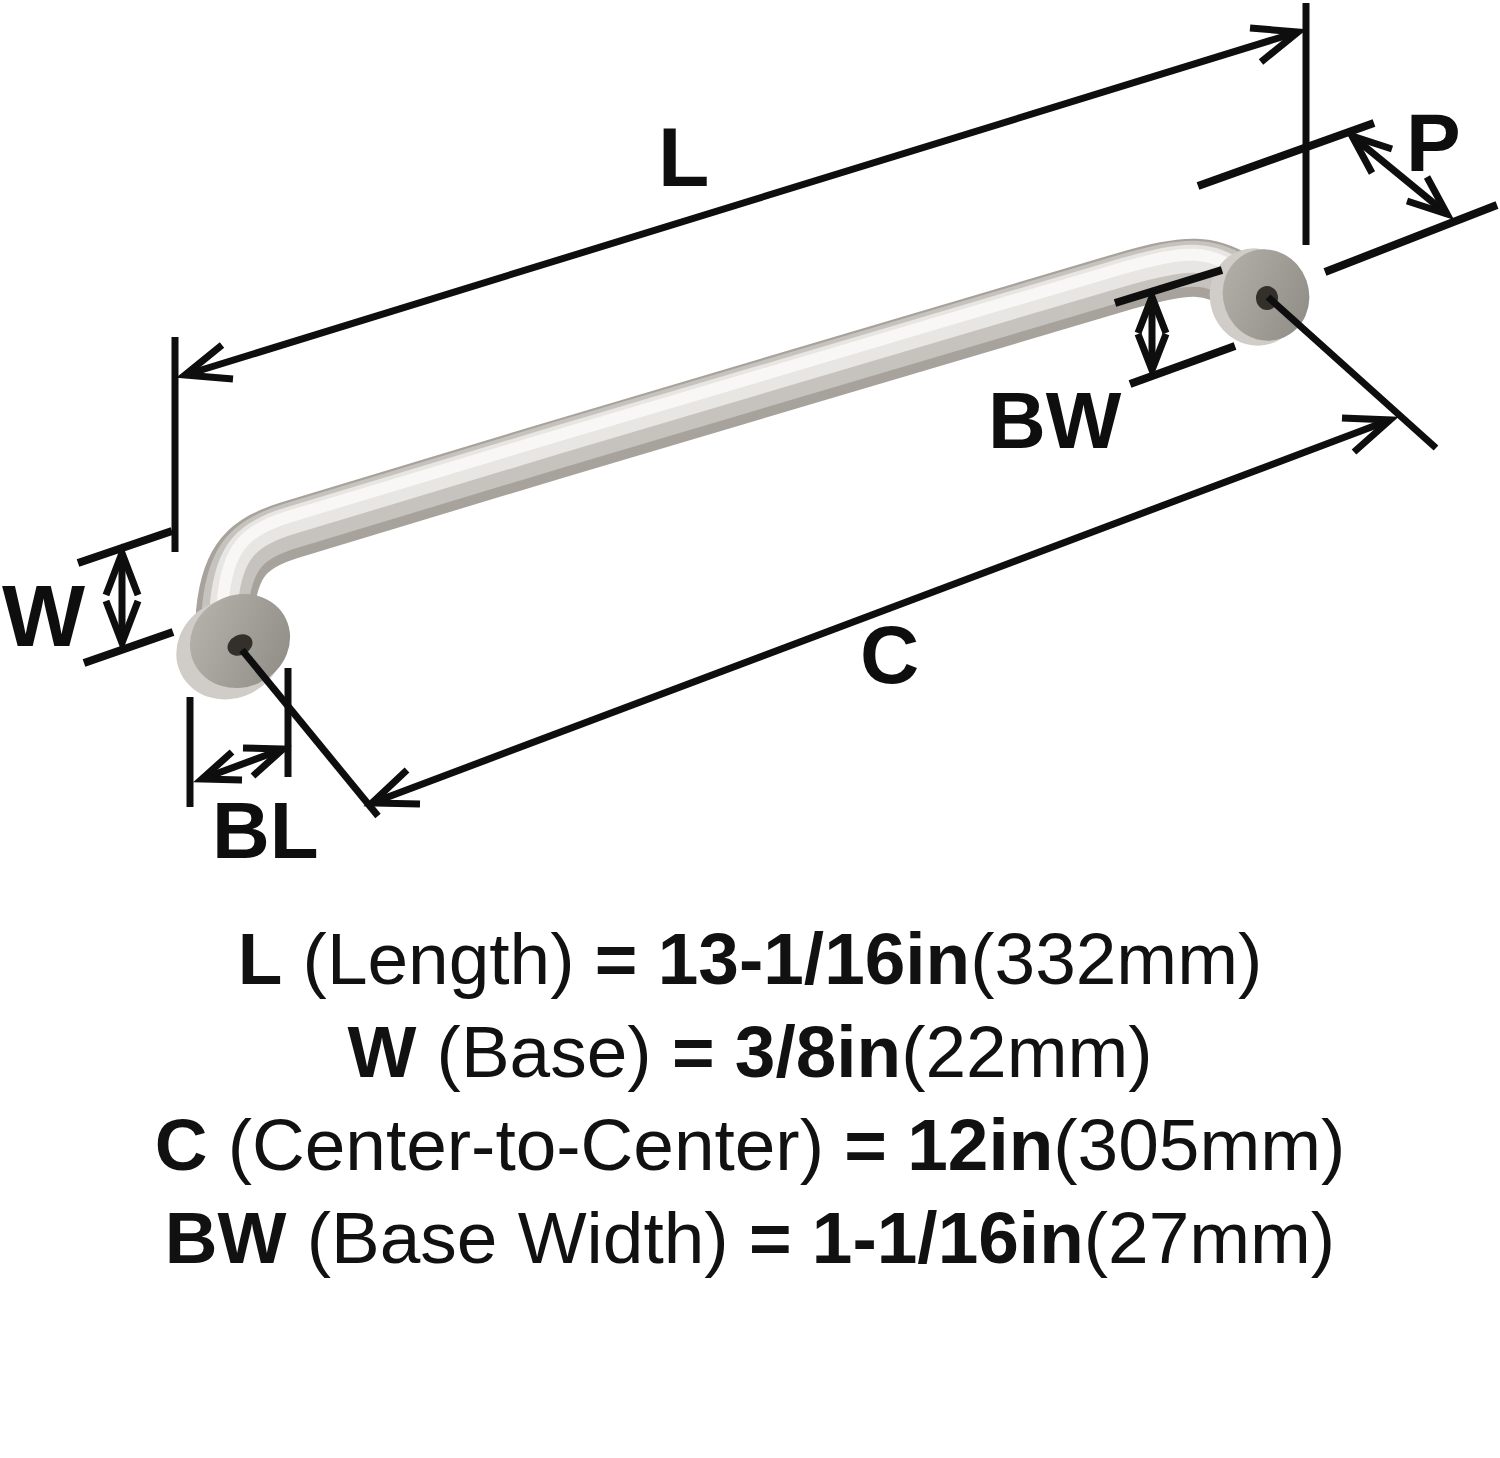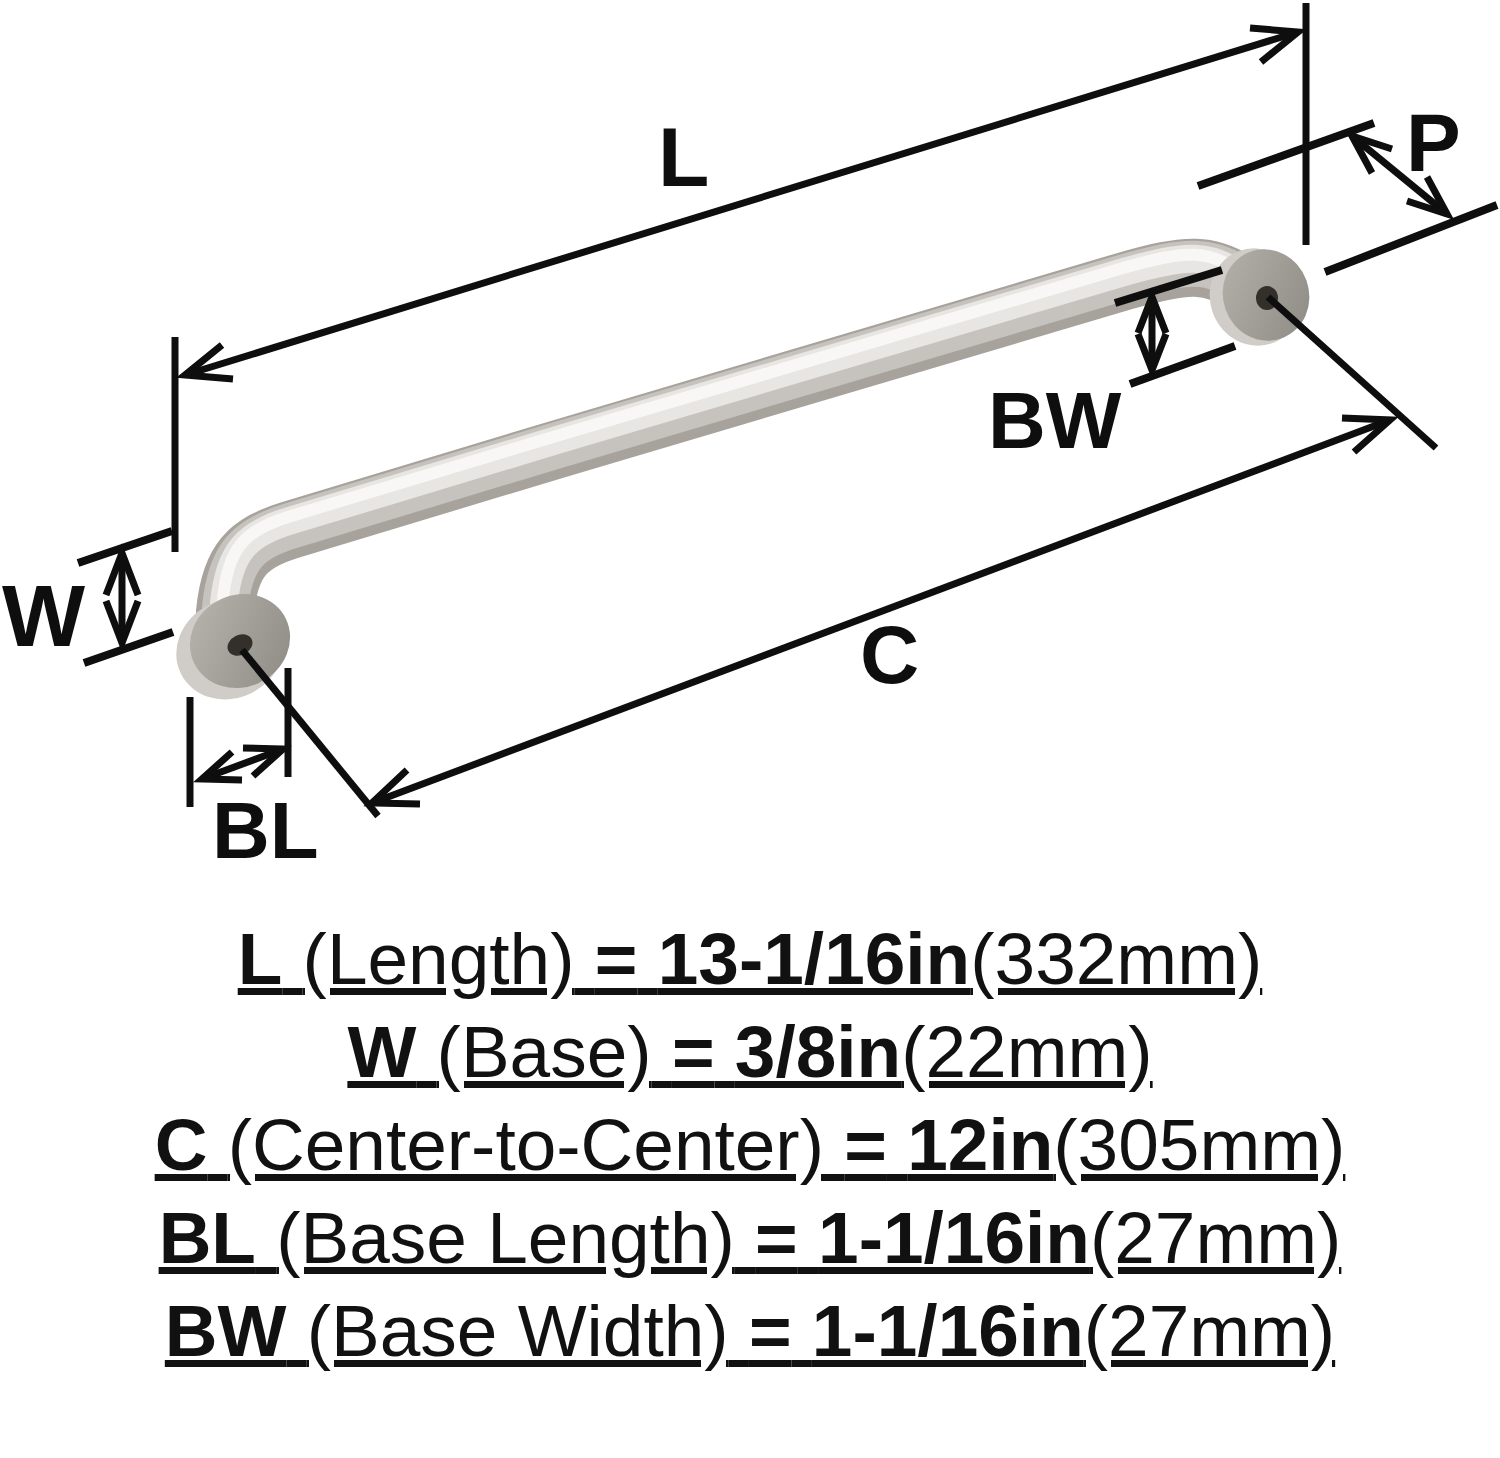--- a/index.html
+++ b/index.html
@@ -40,21 +40,21 @@
     position:absolute;
     left:0;
     top:912px;
     width:1500px;
     text-align:center;
     color:#111111;
     font-size:73px;
     line-height:93px;
     white-space:nowrap;
   }
-  .spec-line{display:block;text-decoration:underline;}
+  .spec-line{display:block;}
   .spec-line .b{font-weight:700;}
   .spec-line .r{font-weight:400;}
 </style>
 </head>
 <body>
 
 <div class="stage">
 
   <svg class="diagram-svg" width="1500" height="910" viewBox="0 0 1500 910" xmlns="http://www.w3.org/2000/svg">
     <defs>
@@ -155,26 +155,20 @@
       <span class="b">=</span>
       <span class="b">3/8in</span><span class="r">(22mm)</span>
     </div>
     <div class="spec-line">
       <span class="b">C</span>
       <span class="r">(Center-to-Center)</span>
       <span class="b">=</span>
       <span class="b">12in</span><span class="r">(305mm)</span>
     </div>
     <div class="spec-line">
-      <span class="b">BL</span>
-      <span class="r">(Base Length)</span>
-      <span class="b">=</span>
-      <span class="b">1-1/16in</span><span class="r">(27mm)</span>
-    </div>
-    <div class="spec-line">
       <span class="b">BW</span>
       <span class="r">(Base Width)</span>
       <span class="b">=</span>
       <span class="b">1-1/16in</span><span class="r">(27mm)</span>
     </div>
   </div>
 
 </div>
 
 </body></html>

